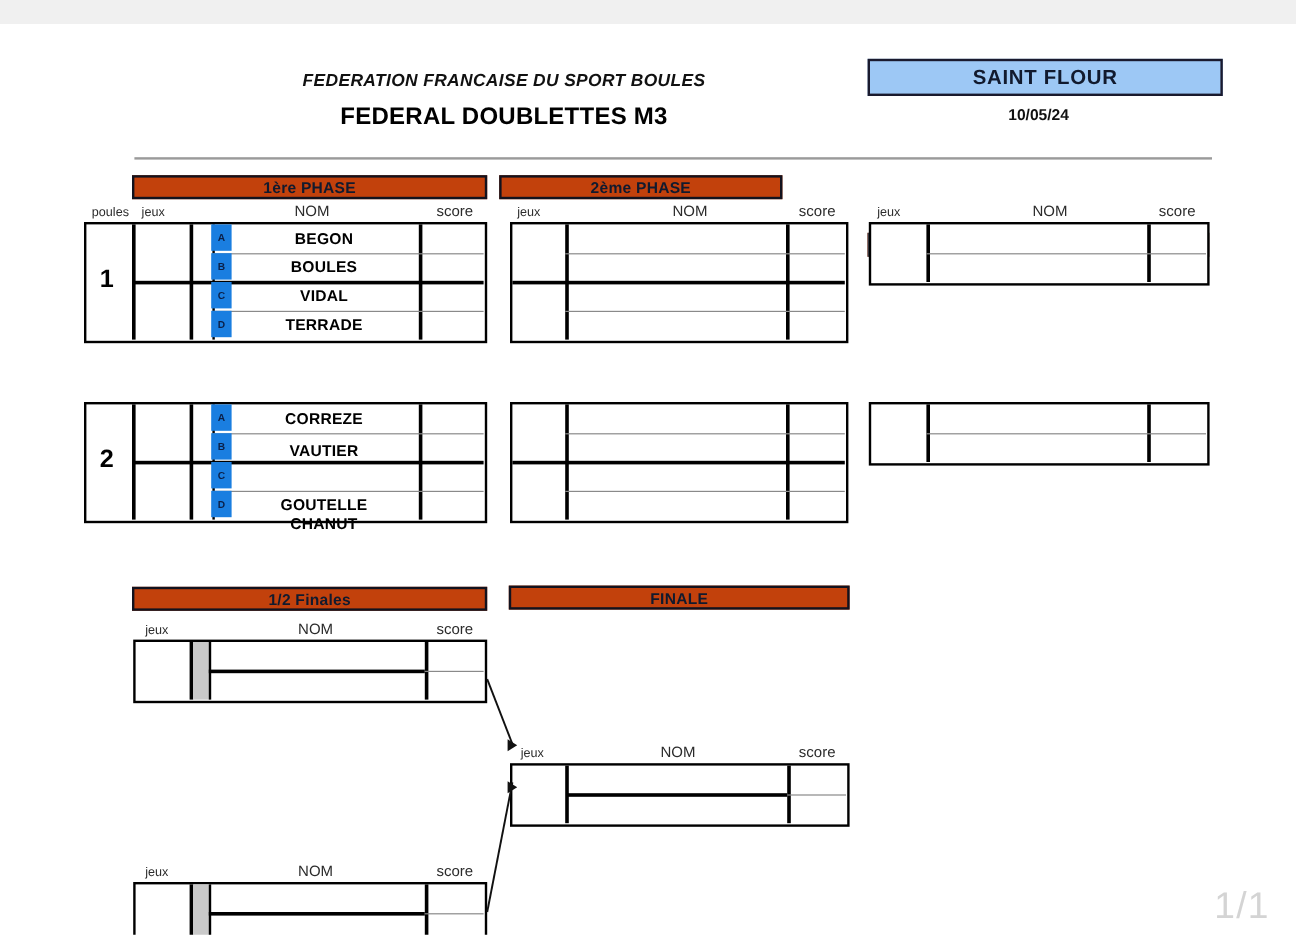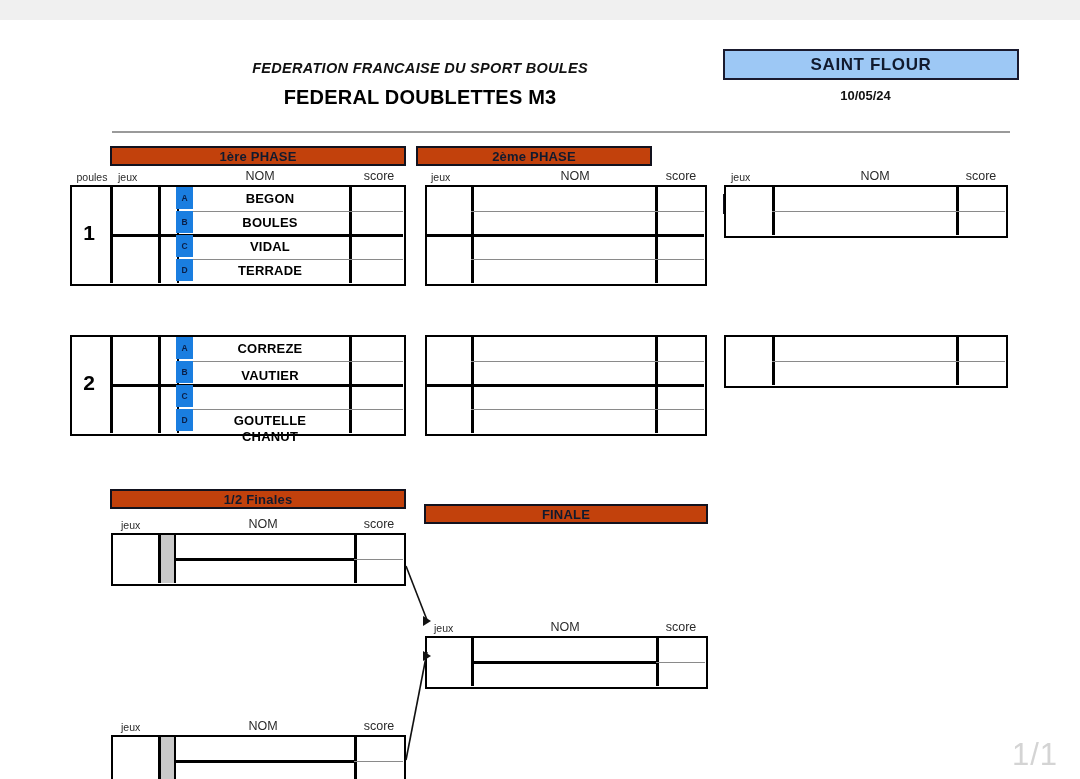--- a/index.html
+++ b/index.html
@@ -210,21 +210,21 @@
 
   <div class="tbl" style="left:724px;top:315px;width:284px;height:53px;">
     <div class="vline" style="left:46px;top:0;width:2.5px;height:48px;"></div>
     <div class="vline" style="left:230px;top:0;width:2.5px;height:48px;"></div>
     <div class="hline-thin" style="left:46px;top:23.5px;width:233px;height:1.5px;"></div>
   </div>
   <div class="nom" style="left:773px;top:317px;width:180px;height:22px;"></div>
   <div class="nom" style="left:773px;top:341px;width:180px;height:22px;"></div>
 
   <div class="banner" style="left:110px;top:469px;width:296px;">1/2 Finales</div>
-  <div class="banner" style="left:424px;top:484px;width:284px;text-align:center;">FINALE</div>
+  <div class="banner" style="left:424px;top:468px;width:284px;text-align:center;">FINALE</div>
 
   <div class="cap" style="left:121px;top:499px;">jeux</div>
   <div class="cap cap-c cap-big" style="left:180px;top:497px;width:166px;">NOM</div>
   <div class="cap cap-c cap-big" style="left:352px;top:497px;width:54px;">score</div>
 
   <div class="tbl" style="left:111px;top:513px;width:295px;height:53px;">
     <div class="vline" style="left:45px;top:0;width:2.5px;height:48px;"></div>
     <div class="graycol" style="left:47.5px;top:0;width:14px;height:48px;"></div>
     <div class="vline" style="left:61px;top:0;width:1.5px;height:48px;"></div>
     <div class="vline" style="left:241px;top:0;width:2.5px;height:48px;"></div>

